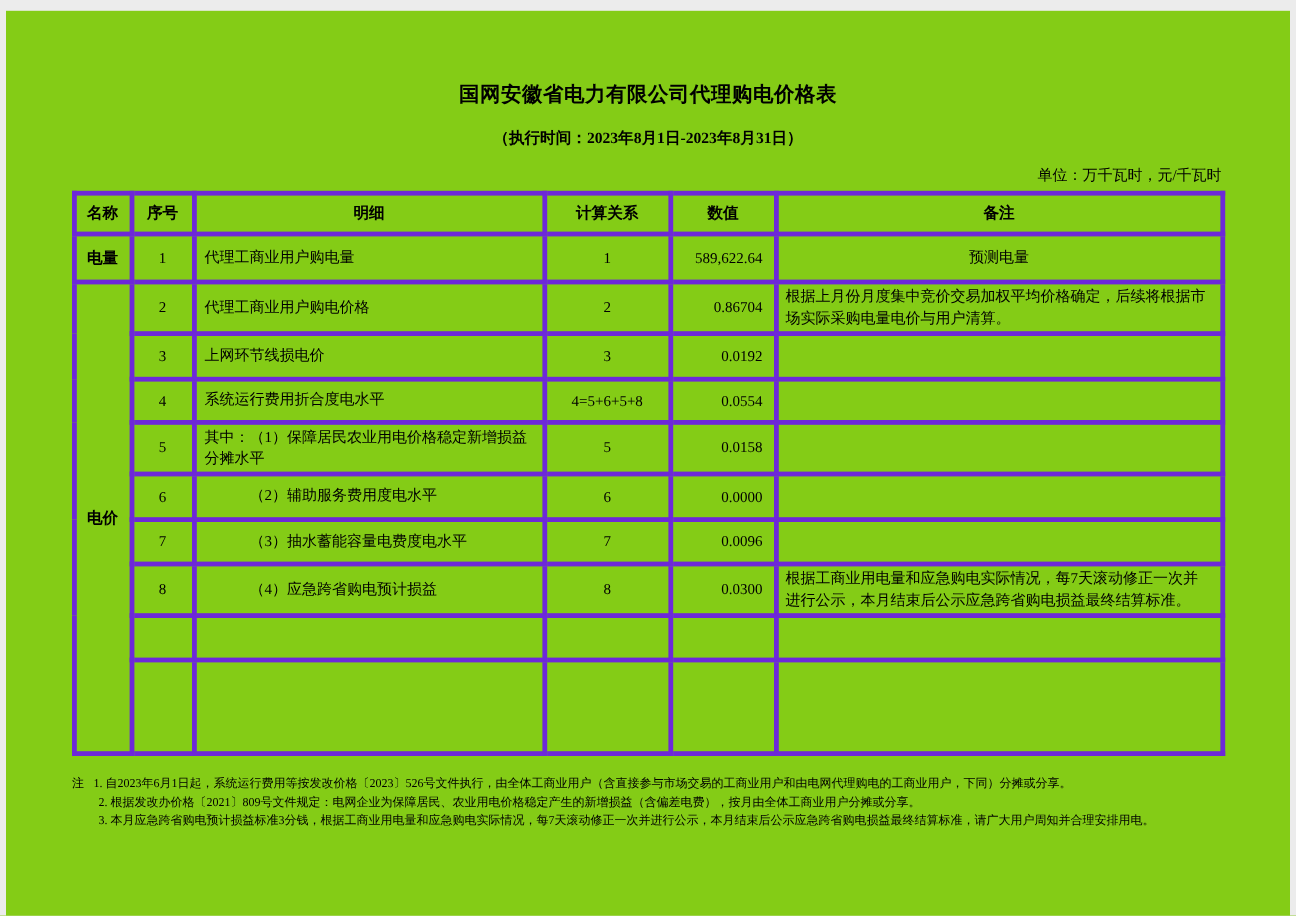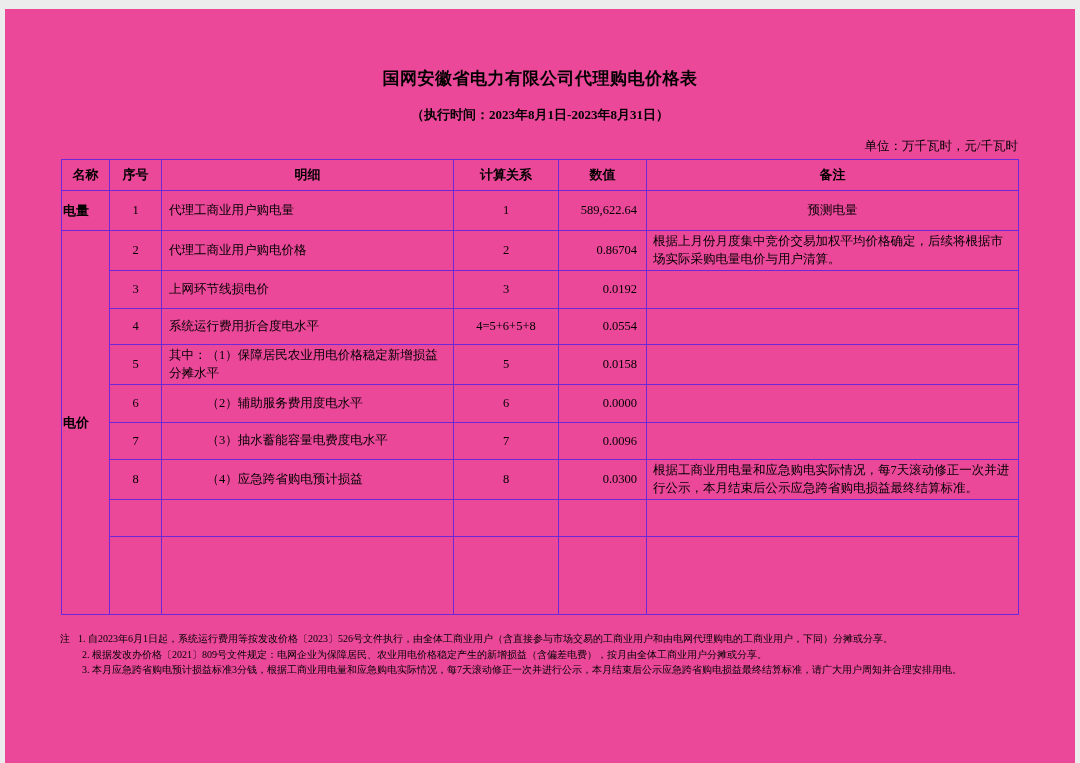--- a/index.html
+++ b/index.html
@@ -2,28 +2,28 @@
 <html><head>
 <meta charset="utf-8">
 <style>
   html,body{margin:0;padding:0;}
   body{
     width:1080px;height:763px;
     background:#ececec;
     font-family:"Liberation Serif","DejaVu Serif",serif;
     color:#000;position:relative;overflow:hidden;
   }
-  .page{position:absolute;top:9px;left:5px;right:5px;bottom:0;background:#ec4899;}
+  .page{position:absolute;top:9px;left:5px;right:5px;bottom:0;background:#84cc16;}
   .title{text-align:center;font-size:17px;font-weight:bold;padding-top:58px;letter-spacing:.5px;}
   .subtitle{text-align:center;font-size:13px;font-weight:bold;margin-top:16px;}
   .unit-note{text-align:right;font-size:12.5px;margin:14px 57px 4px 0;}
   table.price{border-collapse:collapse;table-layout:fixed;width:957px;margin:0 auto;font-size:12.5px;}
-  table.price th,table.price td{border:1px solid #6d28d9;overflow:hidden;vertical-align:middle;}
+  table.price th,table.price td{border:4px solid #6d28d9;overflow:hidden;vertical-align:middle;}
   table.price th{font-size:13px;font-weight:bold;text-align:center;height:30px;padding:0 2px;}
-  .c-name{font-weight:bold;font-size:13px;}
+  .c-name{text-align:center;font-weight:bold;font-size:13px;}
   .c-seq{text-align:center;}
   .c-detail{text-align:left;padding:2px 7px;line-height:1.4;}
   .c-rel{text-align:center;}
   .c-val{text-align:right;padding-right:9px;}
   .c-remark{padding:2px 6px;line-height:1.4;}
   .remark-center{text-align:center;}
   .remark-left{text-align:left;margin-top:28px;}
   .notes{width:960px;margin:16px auto 0;font-size:10px;line-height:1.55;}
   .notes p{margin:0;text-indent:2.2em;}
   .notes p.first{text-indent:0;}

